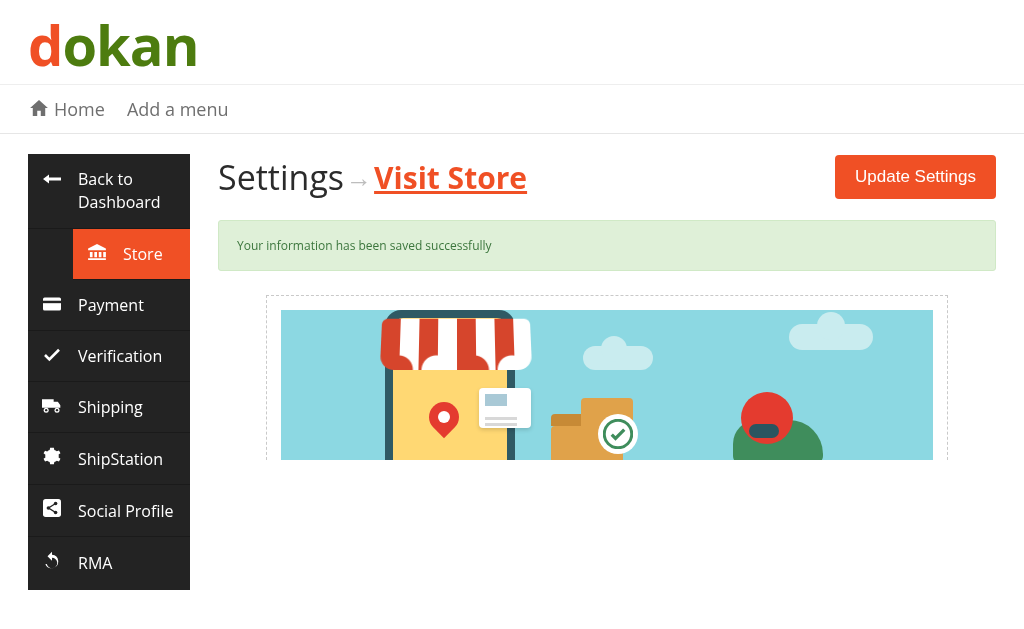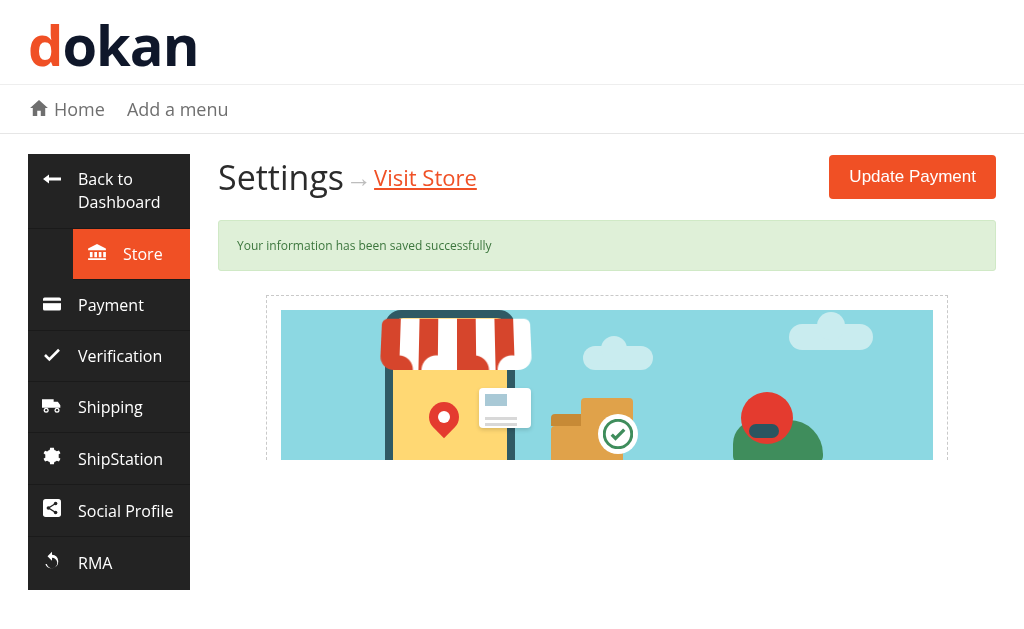--- a/index.html
+++ b/index.html
@@ -8,21 +8,21 @@
     background: #ffffff;
     color: #333;
     width: 1024px;
   }
 
   
   .brand {
     padding: 6px 28px 2px 28px;
   }
   .brand .d { color: #f05025; font-weight: 700; font-size: 56px; letter-spacing: -1px; }
-  .brand .okan { color: #0f172a; font-weight: 700; font-size: 56px; letter-spacing: -1px; }
+  .brand .okan { color: #4d7c0f; font-weight: 700; font-size: 56px; letter-spacing: -1px; }
 
   
   .topnav {
     border-top: 1px solid #eee;
     border-bottom: 1px solid #e6e6e6;
     padding: 12px 30px;
     display: flex;
     gap: 22px;
     align-items: center;
     color: #6f6f6f;
@@ -70,21 +70,21 @@
     border: 9px solid transparent;
     border-left-color: #f05025;
   }
   .sidebar .item:last-child { border-bottom: none; padding-bottom: 16px; }
 
   
   .content { flex: 1; min-width: 0; }
   .content-header { display: flex; align-items: center; justify-content: space-between; margin-bottom: 20px; }
   .content-header h1 { font-size: 34px; font-weight: 400; color: #2b2b2b; display: flex; align-items: center; gap: 2px; }
   .content-header h1 .arrow { color: #bdbdbd; font-size: 26px; }
-  .content-header h1 .visit { color: #f05025; font-size: 22px; font-weight: 400; }
+  .content-header h1 .visit { color: #f05025; font-size: 30px; font-weight: 700; }
   .btn-primary {
     background: #f05025;
     color: #fff;
     border: none;
     padding: 12px 20px;
     font-size: 17px;
     border-radius: 4px;
     cursor: pointer;
   }
 
@@ -319,21 +319,21 @@
   </div>
 
   <div class="content">
 
     <div class="content-header">
       <h1>
         <span>Settings</span>
         <span class="arrow">→</span>
         <a href="#" class="visit">Visit Store</a>
       </h1>
-      <button class="btn-primary">Update Payment</button>
+      <button class="btn-primary">Update Settings</button>
     </div>
 
     <div class="alert-success">
       <span>Your information has been saved successfully</span>
     </div>
 
 
     <div class="banner-wrap">
       <div class="banner">
         <div class="cloud c1"></div>

